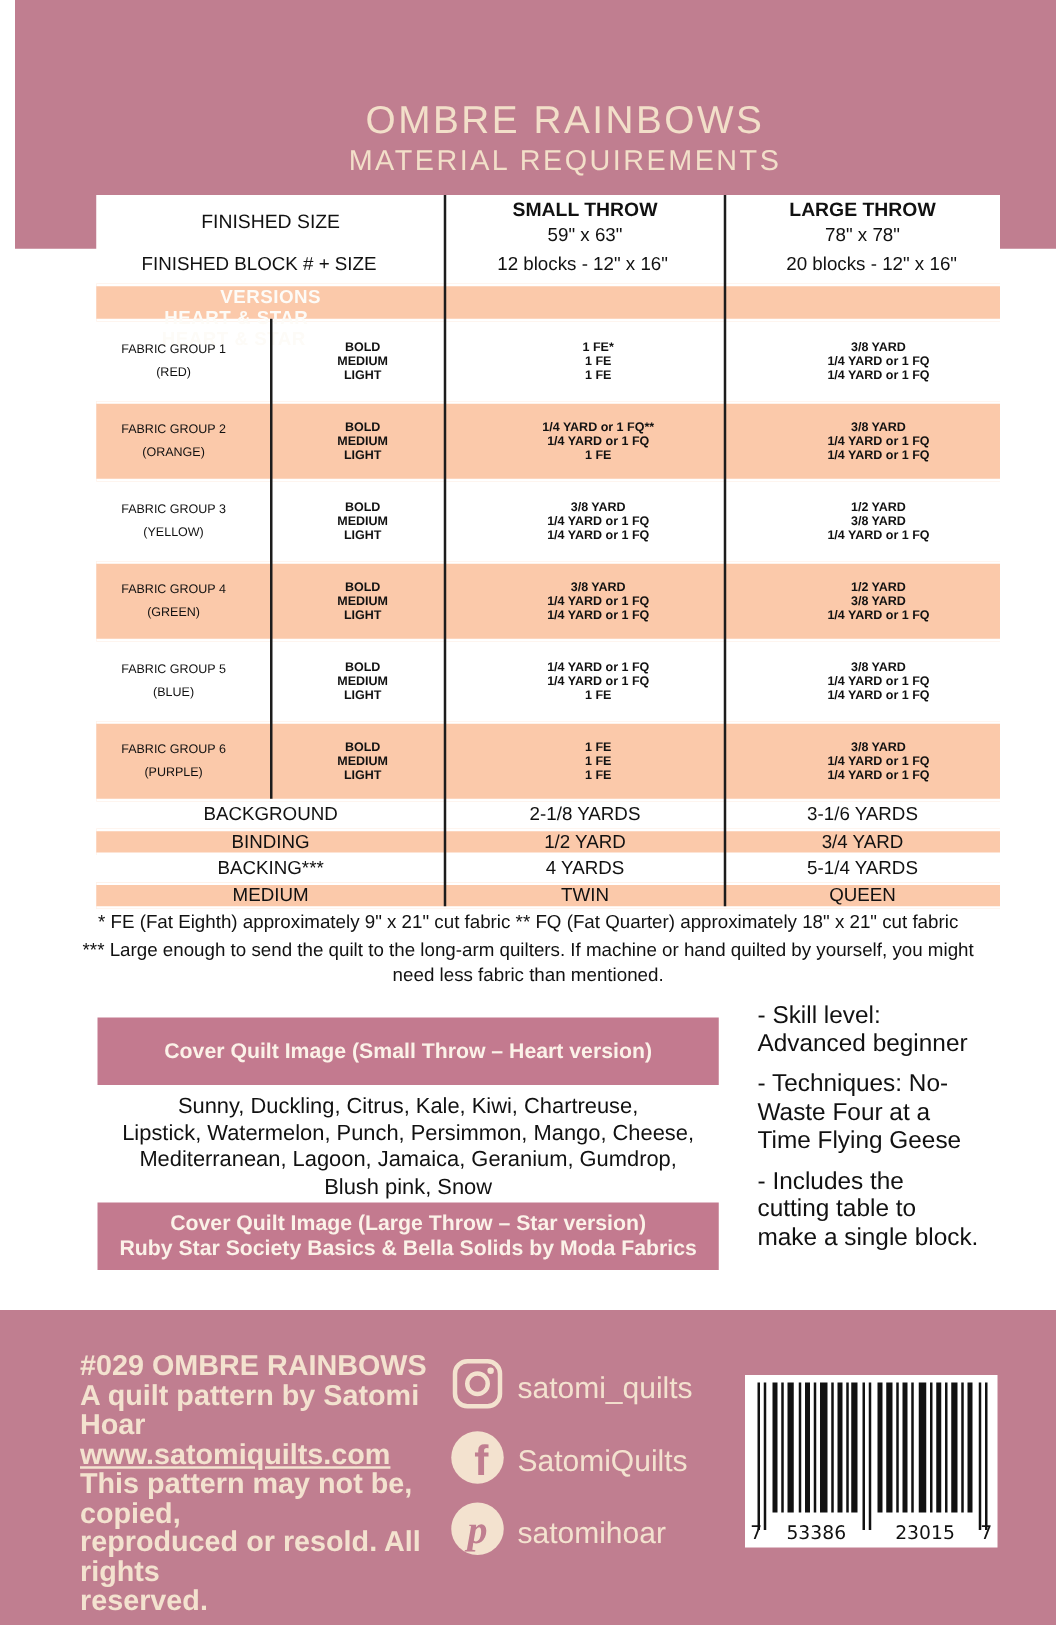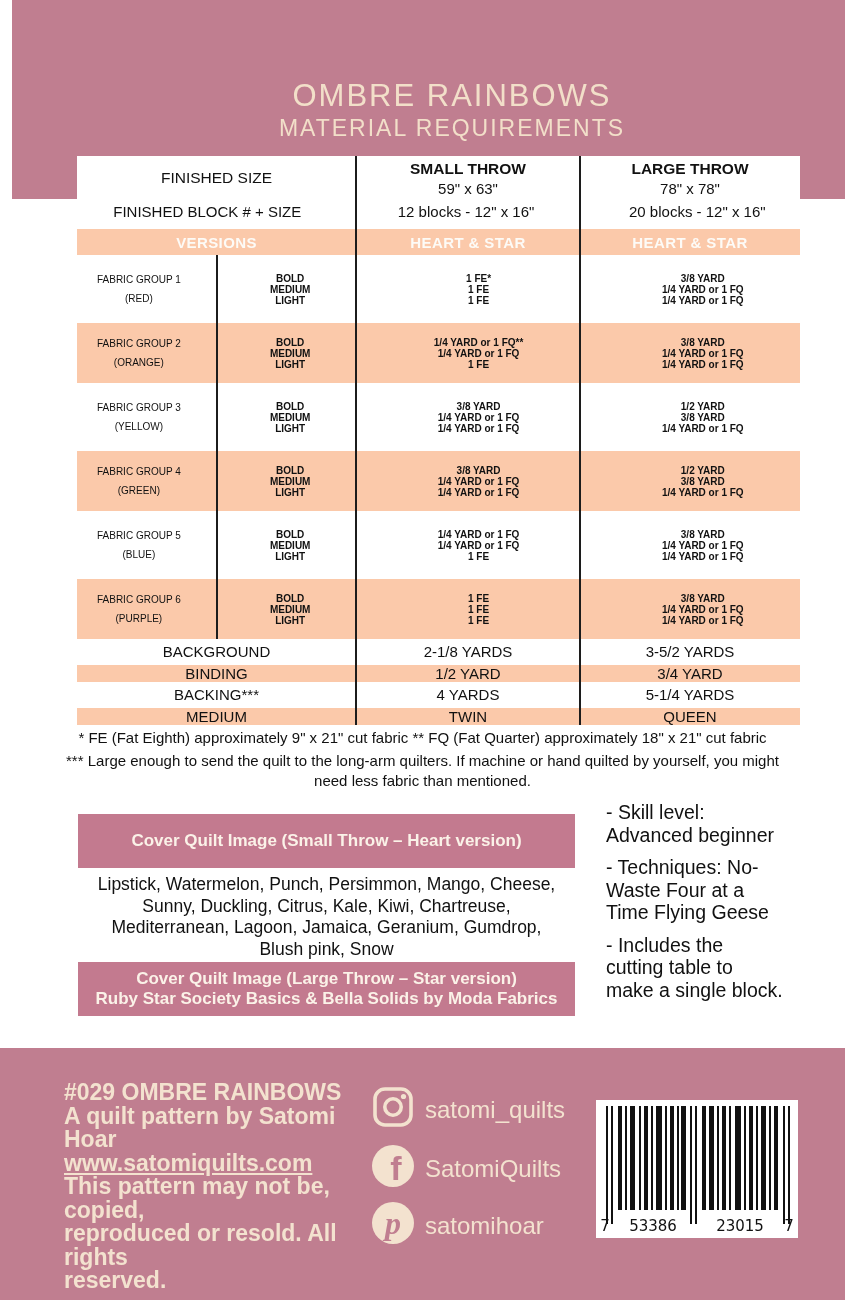--- a/index.html
+++ b/index.html
@@ -26,21 +26,21 @@
   .c-col{width:224px;text-align:center;padding-top:3px;box-sizing:border-box;}
   .c-col.lg{width:220px;}
   .colname{font-weight:bold;font-size:15.5px;line-height:20px;}
   .colsize{font-size:15px;line-height:19px;}
   .r-head2{height:24px;font-size:15px;gap:24px;}
   .r-head2>div{line-height:24px;text-align:center;}
   .r-head2 .c1{width:279px;}
   .r-head2 .c2{width:224px;}
   .r-head2 .c3{width:220px;}
   .gaprow{height:3px;}
-  .r-versions{height:30px;color:#fdfbf7;font-weight:bold;font-size:15px;letter-spacing:.4px;}
+  .r-versions{height:30px;color:#fdfbf7;font-weight:bold;font-size:15px;letter-spacing:.4px;flex-direction:column;}
   .r-versions>div{display:flex;align-items:center;justify-content:center;}
   .r-versions .c1{width:279px;}
   .r-versions .c2{width:224px;}
   .r-versions .c3{width:220px;}
   .r-group{height:64px;font-size:10px;gap:28px;}
   .r-group .gname{width:140px;display:flex;flex-direction:column;justify-content:center;
                   text-align:center;line-height:19px;}
   .r-group .g3{display:flex;flex-direction:column;justify-content:center;text-align:center;font-weight:bold;}
   .r-group .g3.shades{width:139px;}
   .r-group .g3.sm{width:224px;}
@@ -66,21 +66,21 @@
 
   
   .details{position:absolute;left:606px;top:801px;width:178px;font-size:19.5px;line-height:22.5px;}
   .details p{margin:0 0 10px 0;}
 
   
   .footer{position:absolute;left:0;top:1048px;width:845px;height:252px;background:#c07e90;}
   .footer-text{position:absolute;left:64px;top:33px;width:330px;color:#f3e2cf;
                font-weight:bold;font-size:23px;line-height:23.5px;}
   .footer-url{text-decoration:underline;cursor:pointer;}
-  .social-row{position:absolute;left:370px;display:flex;align-items:center;gap:9px;
+  .social-row{position:absolute;left:359px;display:flex;align-items:center;gap:9px;
               color:#f3e2cf;font-size:24px;text-align:right;}
   .social-row.s0{top:36px;}
   .social-row.s1{top:95px;}
   .social-row.s2{top:152px;}
   .barcode{position:absolute;left:596px;top:52px;width:202px;height:138px;background:#fff;}
   .barcode svg{position:absolute;left:0;top:0;}
   .bnum{position:absolute;bottom:3px;font-size:15px;color:#111;text-align:center;
         font-family:"DejaVu Sans",sans-serif;}
   .bn0{left:2px;width:14px;}
   .bn1{left:22px;width:70px;}
@@ -256,21 +256,21 @@
       <div class="g3 lg">
         <div>3/8 YARD</div>
         <div>1/4 YARD or 1 FQ</div>
         <div>1/4 YARD or 1 FQ</div>
       </div>
     </div>
 
     <div class="row r-extra">
       <div class="c1">BACKGROUND</div>
       <div class="c2">2-1/8 YARDS</div>
-      <div class="c3">3-5/2 YARDS</div>
+      <div class="c3">3-1/6 YARDS</div>
     </div>
     <div class="row r-extra peach">
       <div class="c1">BINDING</div>
       <div class="c2">1/2 YARD</div>
       <div class="c3">3/4 YARD</div>
     </div>
     <div class="row r-extra">
       <div class="c1">BACKING***</div>
       <div class="c2">4 YARDS</div>
       <div class="c3">5-1/4 YARDS</div>
@@ -282,22 +282,22 @@
     </div>
   </div>
 
   <div class="fn1">* FE (Fat Eighth) approximately 9" x 21" cut fabric  ** FQ (Fat Quarter) approximately 18" x 21" cut fabric</div>
   <div class="fn2">*** Large enough to send the quilt to the long-arm quilters. If machine or hand quilted by yourself, you might need less fabric than mentioned.</div>
 
   <div class="banner b1">
     <div>Cover Quilt Image (Small Throw – Heart version)</div>
   </div>
   <div class="fabric-colors">
+    <div>Sunny, Duckling, Citrus, Kale, Kiwi, Chartreuse,</div>
     <div>Lipstick, Watermelon, Punch, Persimmon, Mango, Cheese,</div>
-    <div>Sunny, Duckling, Citrus, Kale, Kiwi, Chartreuse,</div>
     <div>Mediterranean, Lagoon, Jamaica, Geranium, Gumdrop,</div>
     <div>Blush pink, Snow</div>
   </div>
   <div class="banner b2">
     <div>Cover Quilt Image (Large Throw – Star version)</div>
     <div>Ruby Star Society Basics &amp; Bella Solids by Moda Fabrics</div>
   </div>
 
   <div class="details">
     <p>- Skill level: Advanced beginner</p>

